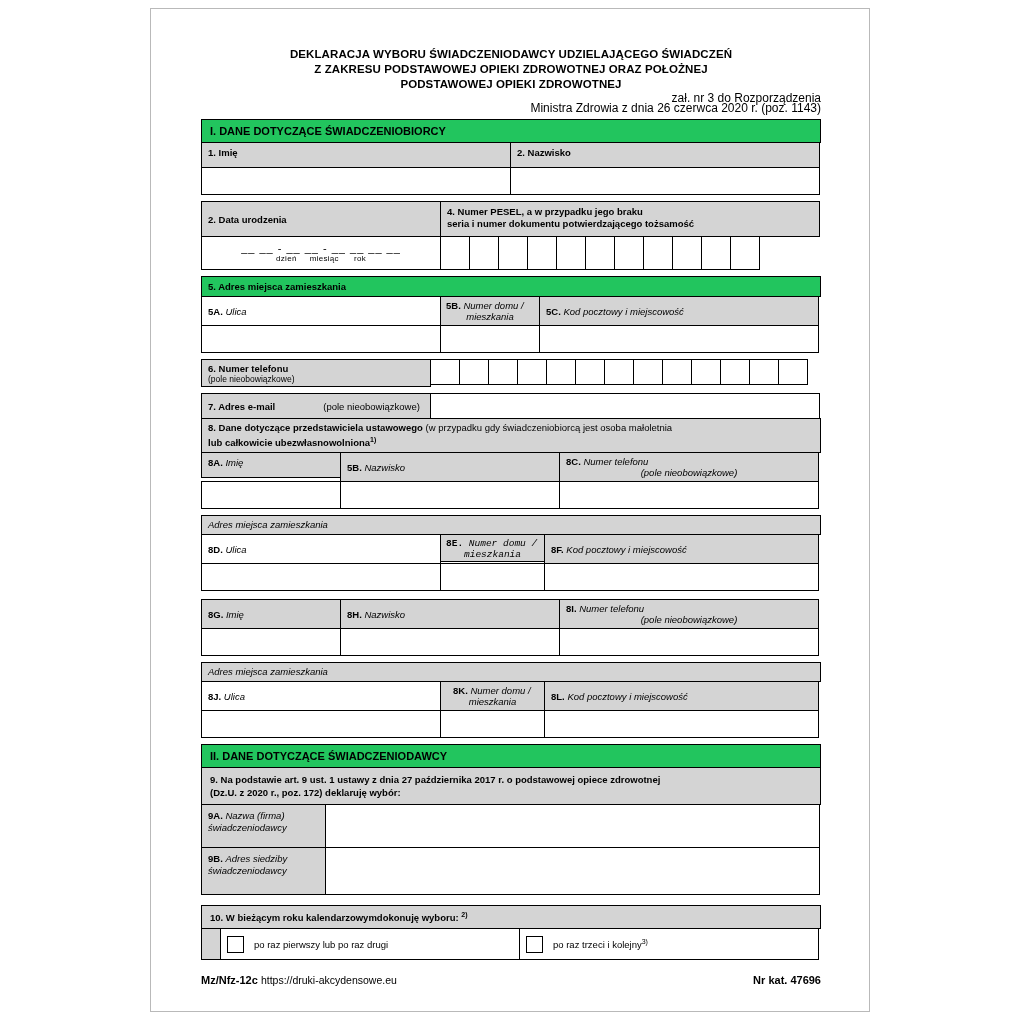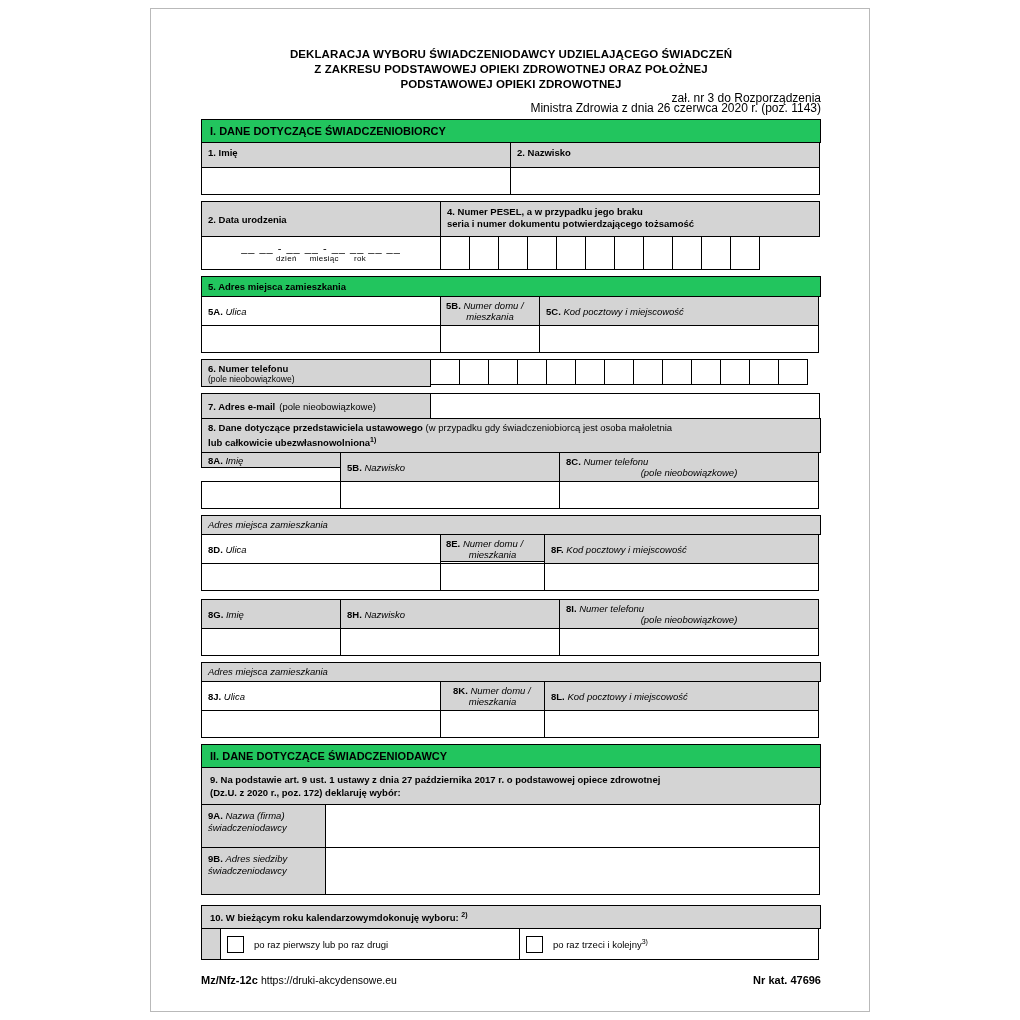--- a/index.html
+++ b/index.html
@@ -206,38 +206,38 @@
           <div class="cell phone-cell"></div>
           <div class="cell phone-cell"></div>
           <div class="cell phone-cell"></div>
           <div class="cell phone-cell"></div>
         </div>
   </div>
 
   <div style="height:6px;"></div>
 
   <div class="row">
-    <div class="bx" style="width:230px;height:26px;display:flex;align-items:center;">
+    <div class="bx" style="width:230px;height:26px;display:flex;align-items:center;gap:44px;">
       <span class="lbl">7. Adres e-mail</span>
           <span style="margin-left:4px;">(pole nieobowiązkowe)</span>
     </div>
     <div class="bx white nl" style="width:390px;height:26px;"></div>
   </div>
 
   <div class="bx nb" style="width:620px;padding:3px 6px;">
     <div style="line-height:12px;">
       <b>8. Dane dotyczące przedstawiciela ustawowego</b>
       <span>(w przypadku gdy świadczeniobiorcą jest osoba małoletnia</span>
     </div>
     <div style="line-height:12px;">
       <b>lub całkowicie ubezwłasnowolniona</b><b class="sup">1)</b>
     </div>
   </div>
   <div class="row nb">
-    <div class="bx" style="width:140px;height:16px;display:flex;align-items:center;">
+    <div class="bx" style="width:140px;height:26px;display:flex;">
       <span><b>8A.</b> <i>Imię</i></span>
     </div>
     <div class="bx nl" style="width:220px;height:30px;display:flex;align-items:center;">
       <span><b>5B.</b> <i>Nazwisko</i></span>
     </div>
     <div class="bx nl" style="width:260px;height:30px;padding:3px 6px;">
       <div style="line-height:11px;"><b>8C.</b> <i>Numer telefonu</i></div>
       <div style="line-height:11px;font-style:italic;text-align:center;">(pole nieobowiązkowe)</div>
     </div>
   </div>
@@ -247,21 +247,21 @@
     <div class="bx white nl" style="width:260px;height:28px;"></div>
   </div>
 
   <div style="height:6px;"></div>
 
   <div class="bx ital" style="width:620px;height:20px;padding:3px 6px;">Adres miejsca zamieszkania</div>
   <div class="row nb">
     <div class="bx white" style="width:240px;height:30px;display:flex;align-items:center;">
       <span><b>8D.</b> <i>Ulica</i></span>
     </div>
-    <div class="bx nl" style="width:105px;height:28px;padding:3px 5px;">
+    <div class="bx nl" style="width:105px;height:28px;padding:3px 5px;font-family:Liberation Mono, monospace;">
       <div style="line-height:11px;font-style:italic;"><b style="font-style:normal;">8E.</b> <span>Numer domu /</span></div>
       <div style="line-height:11px;font-style:italic;text-align:center;">mieszkania</div>
     </div>
     <div class="bx nl" style="width:275px;height:30px;display:flex;align-items:center;">
       <span><b>8F.</b> <i>Kod pocztowy i miejscowość</i></span>
     </div>
   </div>
   <div class="row nb">
     <div class="bx white" style="width:240px;height:28px;"></div>
     <div class="bx white nl" style="width:105px;height:28px;"></div>

